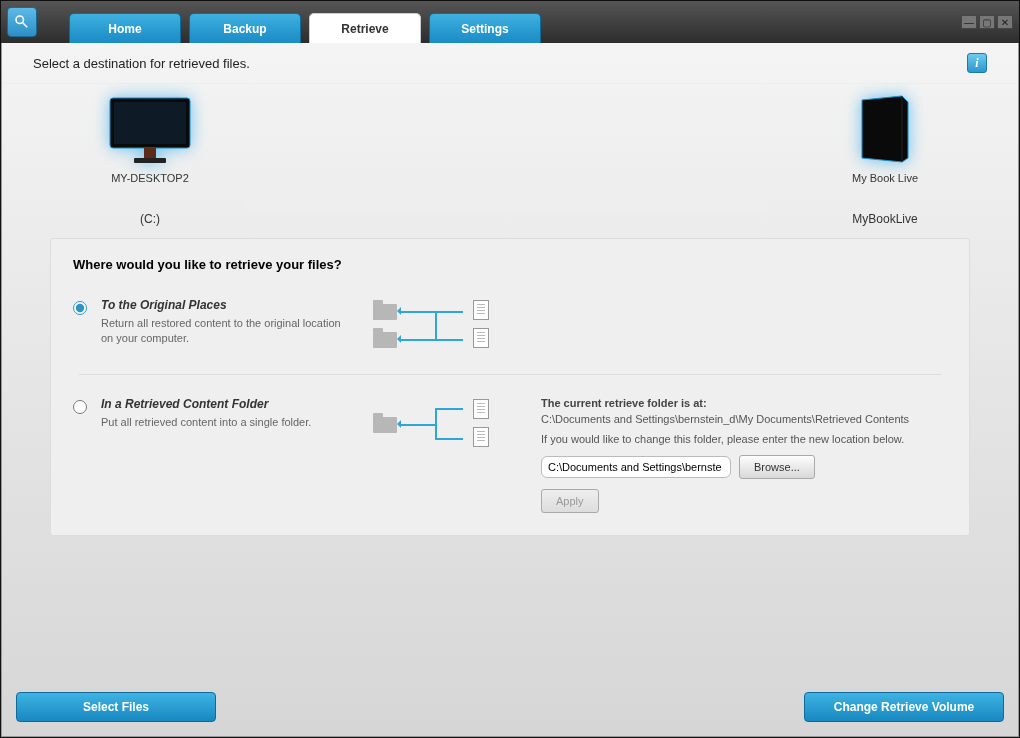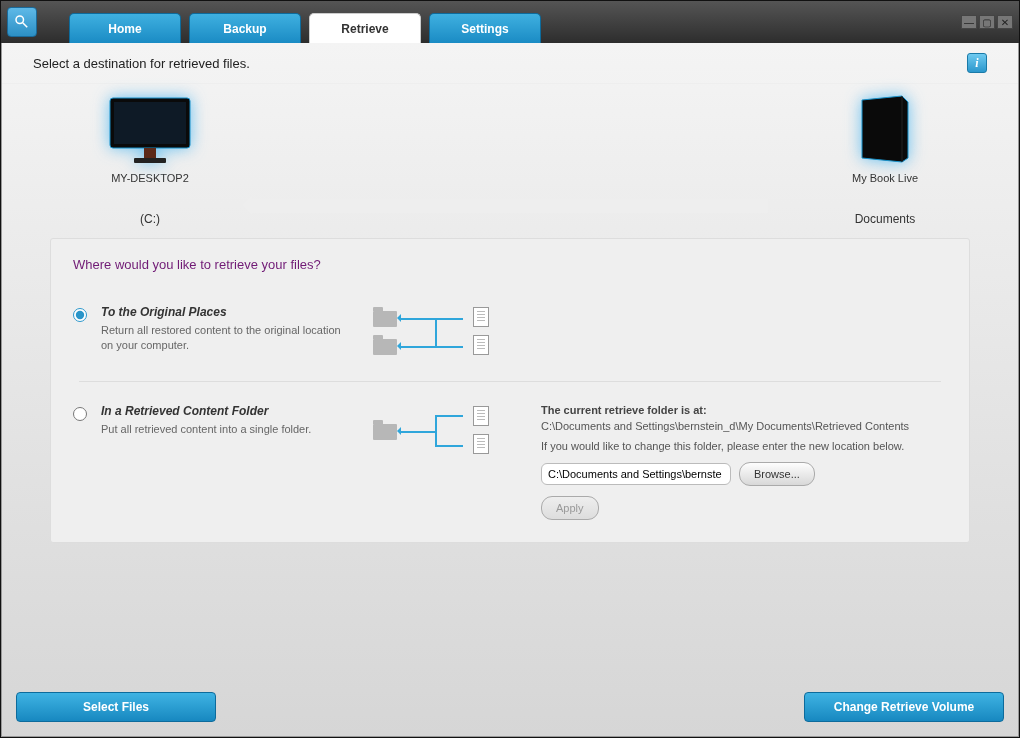--- a/index.html
+++ b/index.html
@@ -81,21 +81,21 @@
 .arrow-back::before {
   content:''; position:absolute; left:-10px; top:-4px;
   border: 10px solid transparent; border-right-color:#eee; border-left:none;
   width:0; height:0;
 }
 
 .panel {
   margin: 12px 48px 0 48px; background: #efefef; border:1px solid #ddd;
   border-radius: 3px; padding: 18px 22px 22px 22px;
 }
-.panel-title { font-size: 13px; font-weight: normal; color:#701a75; margin-bottom: 33px; }
+.panel-title { font-size: 13px; font-weight: bold; color:#000000; margin-bottom: 26px; }
 
 .option { display:flex; align-items:flex-start; gap: 14px; }
 .option + .divider { height:1px; background:#ddd; margin: 22px 6px; }
 .option .radio { margin-top:3px; }
 .option .text { width: 250px; }
 .opt-title { font-size: 12px; font-weight: bold; color:#333; margin-bottom:4px;font-style:italic; }
 .opt-desc { font-size: 11px; color:#666; line-height: 1.4; }
 
 .diagram { width: 140px; height: 54px; position: relative; margin-left: 8px; }
 .folder-shape {
@@ -126,21 +126,21 @@
 .rc-path { margin-bottom: 8px; color:#555; }
 .rc-note { margin-bottom: 10px; color:#555; }
 .rc-controls { display:flex; gap:8px; align-items:center; margin-bottom:10px; }
 .path-input {
   width: 190px; height: 22px; padding: 2px 6px; font-size: 11px;
   border:1px solid #bbb; border-radius:6px; background:#fff;
 }
 .browse-btn, .apply-btn {
   height: 24px; padding: 0 14px; font-size: 11px;
   background: linear-gradient(to bottom, #fdfdfd, #d8d8d8);
-  border:1px solid #aaa; border-radius:11px; cursor:pointer;
+  border:1px solid #aaa; border-radius:3px; cursor:pointer;
   color:#333;
 }
 .apply-btn { color:#999; background: linear-gradient(to bottom, #eee, #ddd); cursor: default; }
 
 .bottom-bar {
   margin-top: auto; padding: 10px 14px 14px 14px;
   display:flex; justify-content:space-between;
 }
 .big-btn {
   height: 30px; min-width: 200px; padding: 0 24px;
@@ -197,21 +197,21 @@
           <div class="device-label">MY-DESKTOP2</div>
           <div class="device-sub">(C:)</div>
         </div>
 
         <div class="device">
           <svg class="drive-svg" width="58" height="72" viewBox="0 0 58 72">
             <path d="M6 6 L46 2 L52 8 L52 64 L46 68 L6 64 Z" fill="#0a0a0a" stroke="#1890c8" stroke-width="1"></path>
             <path d="M46 2 L46 68" stroke="#222" stroke-width="1"></path>
           </svg>
           <div class="device-label">My Book Live</div>
-          <div class="device-sub">Documents</div>
+          <div class="device-sub">MyBookLive</div>
         </div>
       </div>
       <div class="arrow-back"></div>
     </div>
 
     <div class="panel">
       <div class="panel-title">Where would you like to retrieve your files?</div>
 
       <div class="option">
         <input type="radio" class="radio" name="dest" checked="" style="">

